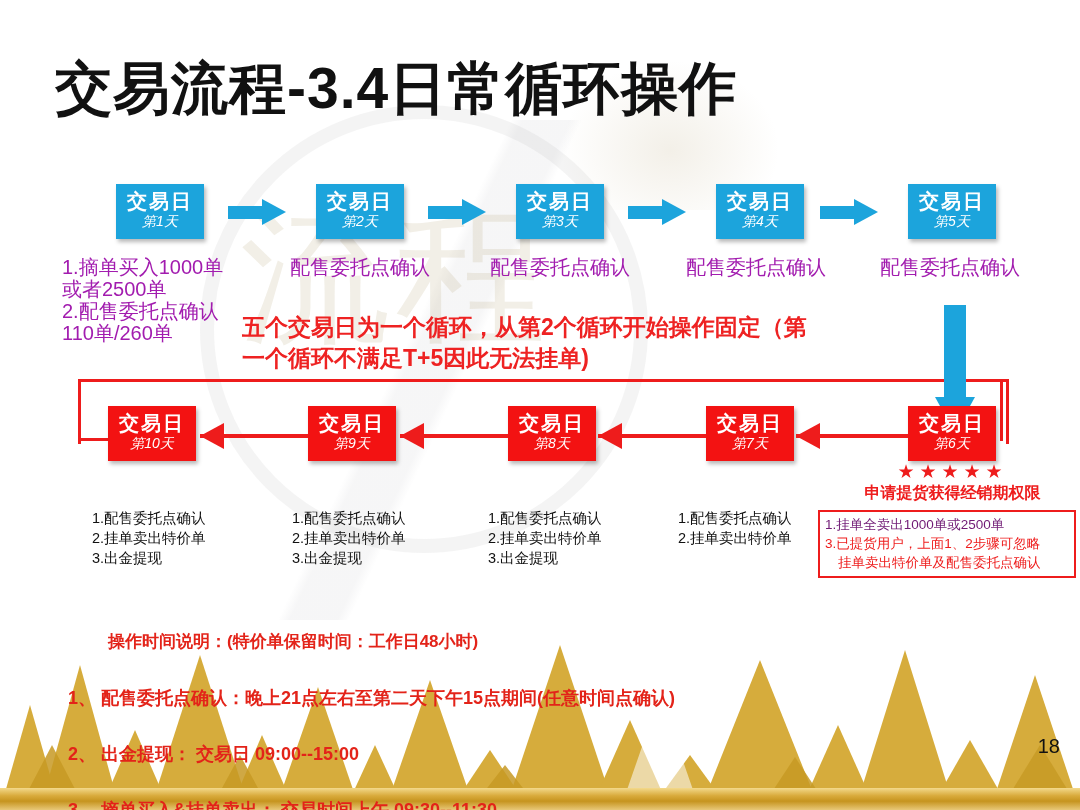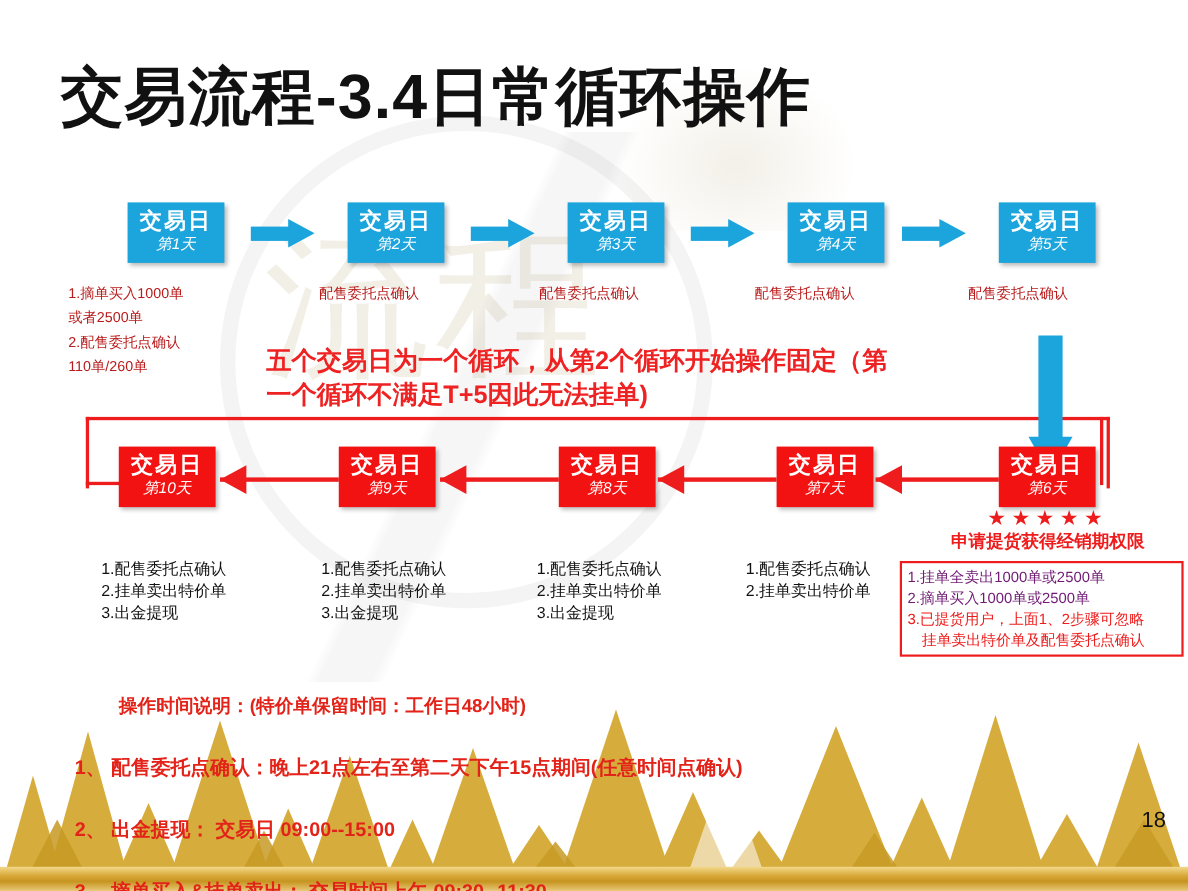--- a/index.html
+++ b/index.html
@@ -103,21 +103,21 @@
     border:3px solid #ee1c1c;border-bottom:none;
   }
   .loop-left-stub{
     position:absolute;left:78px;top:438px;width:42px;height:3px;background:#ee1c1c;
   }
   .loop-right-down{
     position:absolute;left:1000px;top:379px;width:3px;height:62px;background:#ee1c1c;
   }
 
   
-  .txt{position:absolute;color:#b91c1c;font-size:13px;line-height:22px;white-space:pre-line;}
+  .txt{position:absolute;color:#a21caf;font-size:20px;line-height:22px;white-space:pre-line;}
   .txt-sm{position:absolute;color:#111;font-size:14.5px;line-height:20px;white-space:pre-line;}
 
   
   .cycle-note{
     position:absolute;left:242px;top:312px;width:612px;
     color:#ee2222;font-size:23px;line-height:31px;font-weight:bold;
     text-align:left;white-space:pre-line;
   }
   .stars{
     position:absolute;left:860px;top:462px;width:185px;
@@ -300,21 +300,20 @@
   <div class="txt-sm" style="left:488px;top:508px;width:185px;">1.配售委托点确认
 2.挂单卖出特价单
 3.出金提现</div>
   <div class="txt-sm" style="left:678px;top:508px;width:185px;">1.配售委托点确认
 2.挂单卖出特价单</div>
 
   <div class="stars">★★★★★</div>
   <div class="perm-title">申请提货获得经销期权限</div>
   <div class="perm-box">
     <div class="l">1.挂单全卖出1000单或2500单</div>
-    <div class="l">2.摘单买入1000单或2500单</div>
     <div class="l red">3.已提货用户，上面1、2步骤可忽略</div>
     <div class="l red indent">挂单卖出特价单及配售委托点确认</div>
   </div>
 
   <div class="bottom-note">
     <div class="hdr">操作时间说明：(特价单保留时间：工作日48小时)</div>
     <div>1、 配售委托点确认：晚上21点左右至第二天下午15点期间(任意时间点确认)</div>
     <div>2、 出金提现： 交易日 09:00--15:00</div>
     <div>3、 摘单买入&amp;挂单卖出： 交易时间上午 09:30--11:30</div>
     

